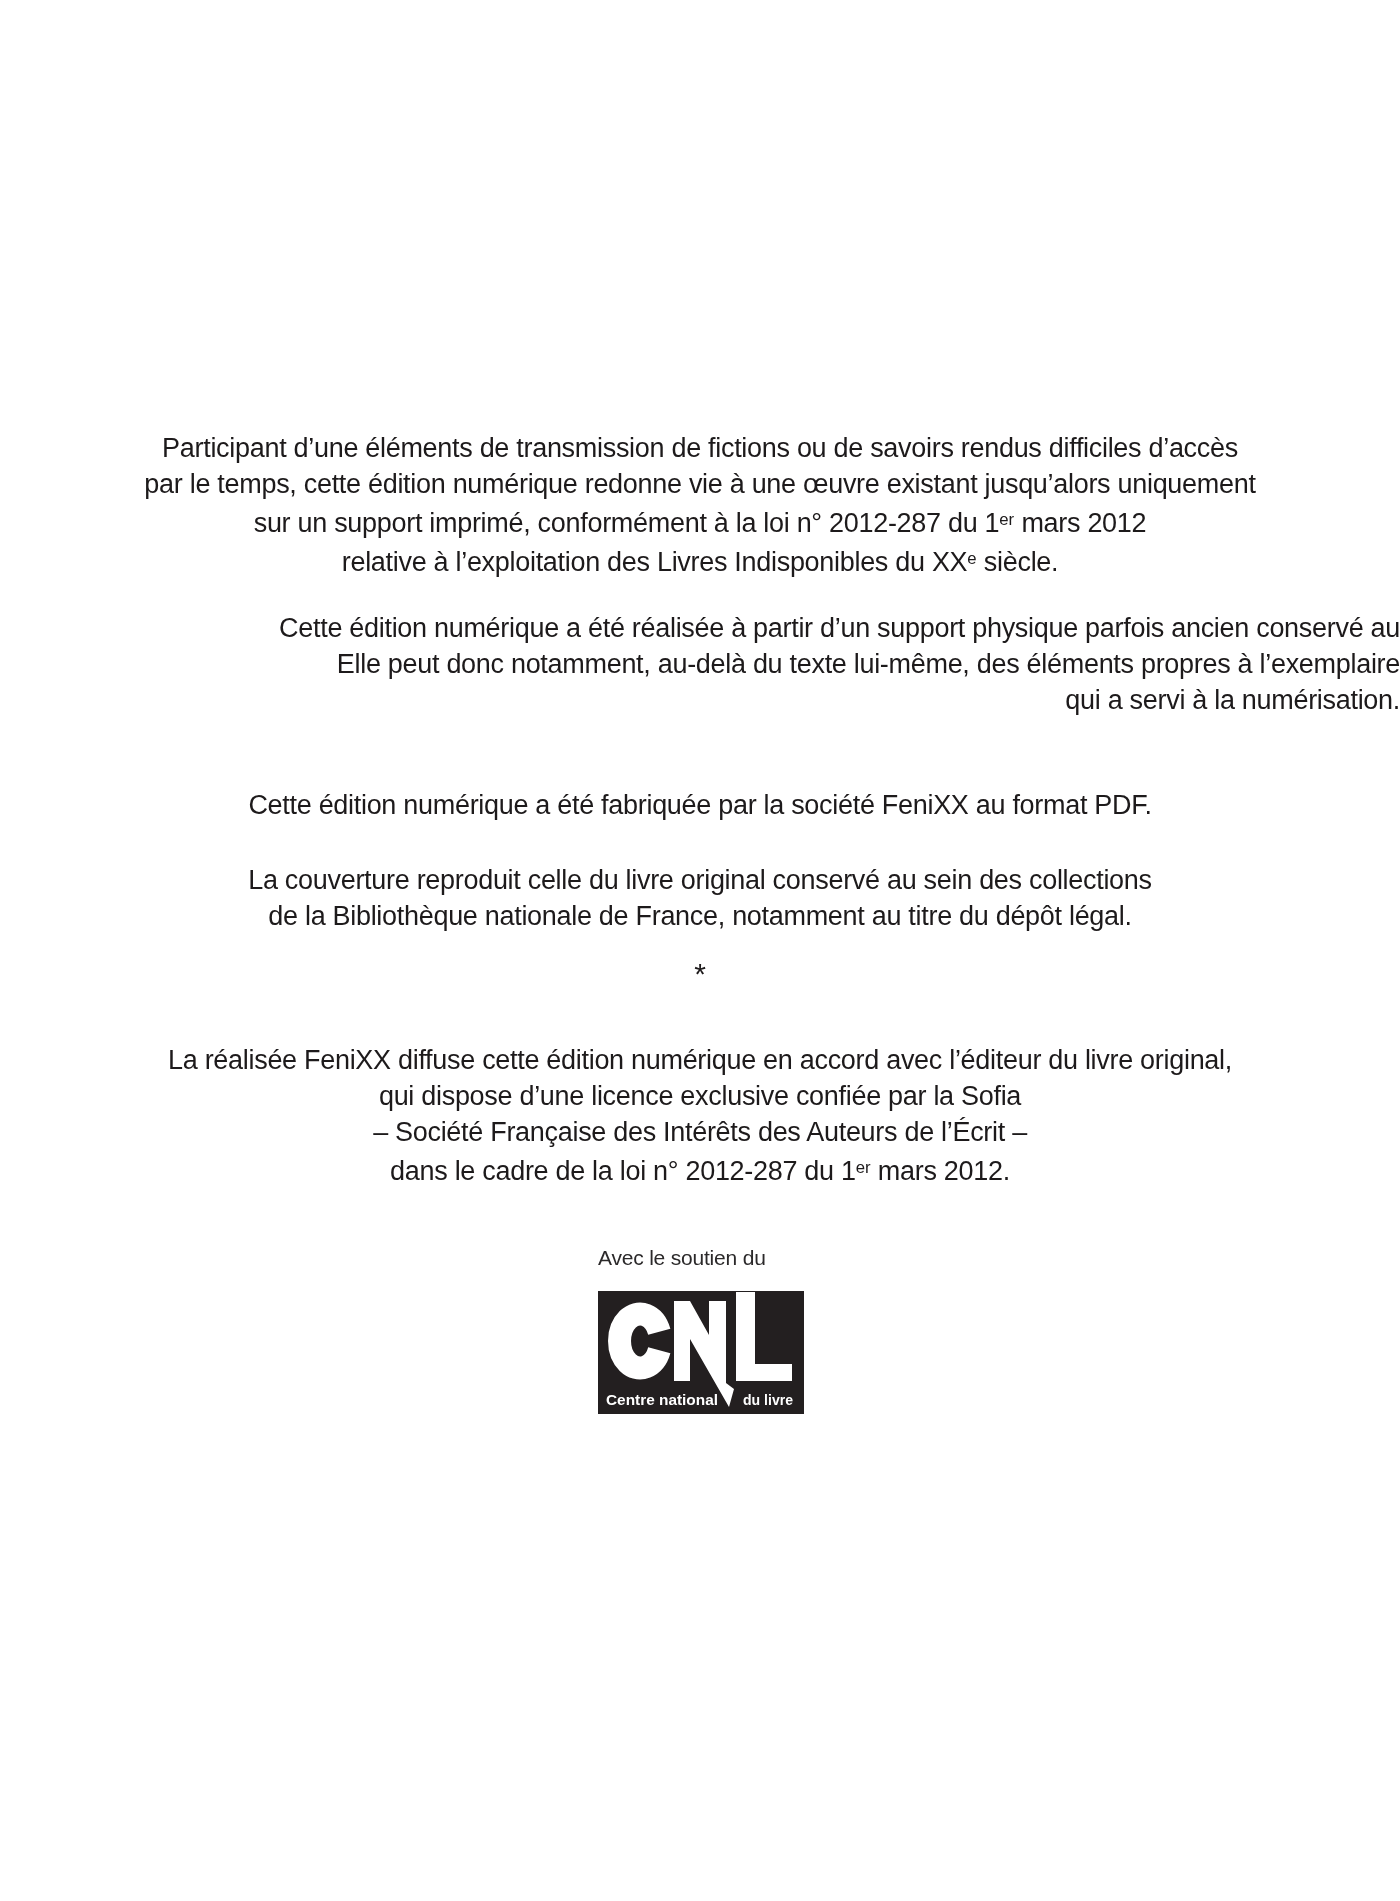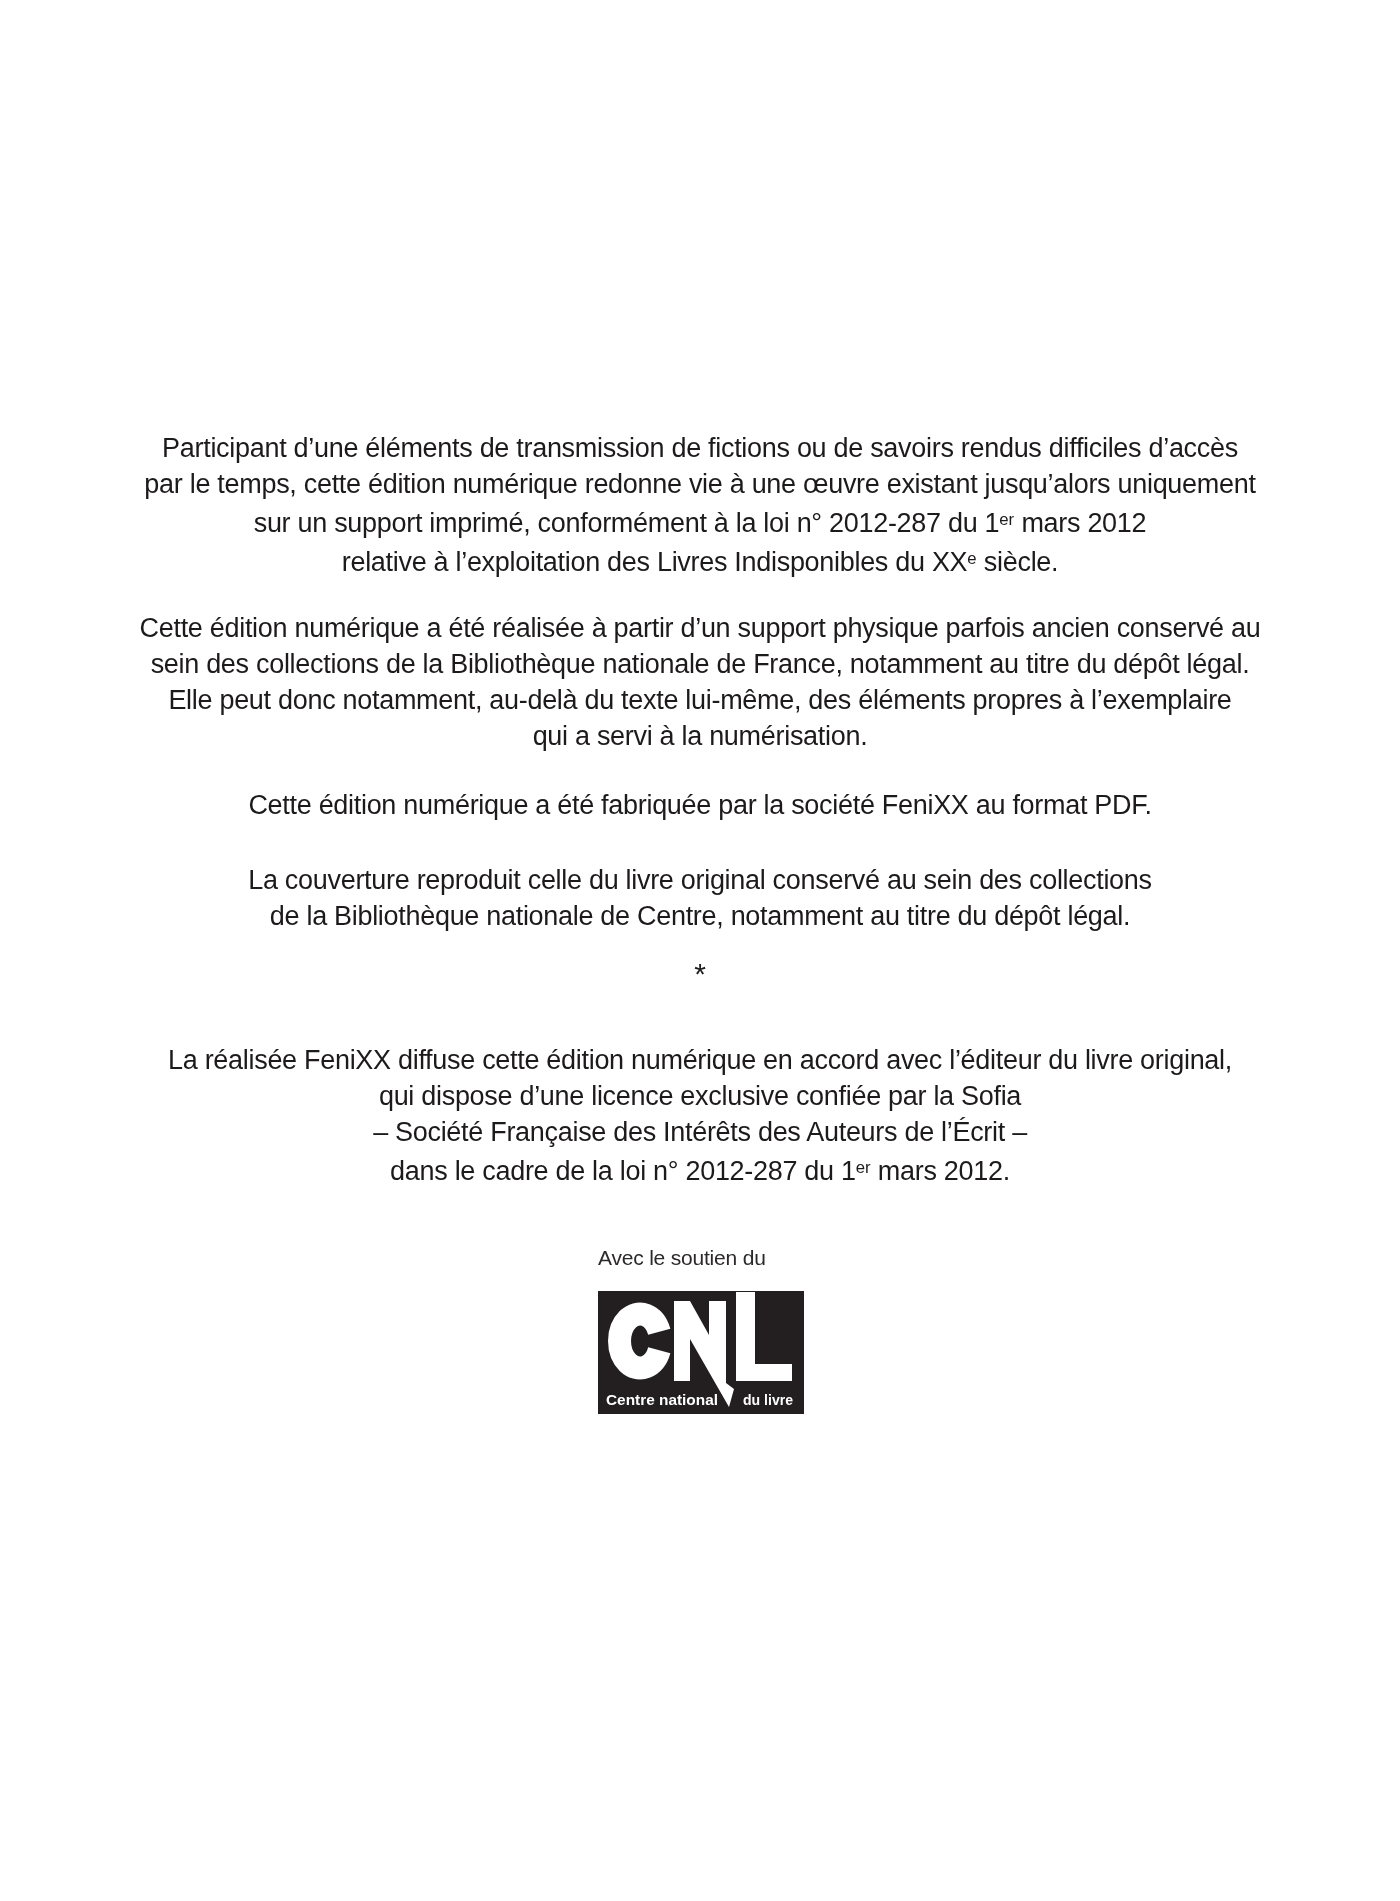--- a/index.html
+++ b/index.html
@@ -23,21 +23,21 @@
     line-height: 36px;
     letter-spacing: -0.3px;
   }
   .line { white-space: nowrap; }
   .sup {
     font-size: 0.62em;
     vertical-align: 0.42em;
     letter-spacing: 0;
   }
   #p1 { top: 430px; }
-  #p2 { top: 610px; }
+  #p2 { top: 610px; text-align: right; }
   #p3 { top: 787px; }
   #p4 { top: 862px; }
   #star {
     top: 956px;
     font-size: 30px;
     line-height: 36px;
   }
   #p5 { top: 1042px; }
   #support {
     top: 1246px;
@@ -70,32 +70,31 @@
 
   <section class="block para" id="p1">
     <div class="line"><span>Participant d’une éléments de transmission de fictions ou de savoirs rendus difficiles d’accès</span></div>
     <div class="line"><span>par le temps, cette édition numérique redonne vie à une œuvre existant jusqu’alors uniquement</span></div>
     <div class="line"><span>sur un support imprimé, conformément à la loi n° 2012-287 du 1</span><span class="sup">er</span><span> mars 2012</span></div>
     <div class="line"><span>relative à l’exploitation des Livres Indisponibles du XX</span><span class="sup">e</span><span> siècle.</span></div>
   </section>
 
   <section class="block para" id="p2">
     <div class="line"><span>Cette édition numérique a été réalisée à partir d’un support physique parfois ancien conservé au</span></div>
-    <div class="line"><span>sein des collections de la Bibliothèque nationale de France, notamment au titre du dépôt légal.</span></div>
     <div class="line"><span>Elle peut donc notamment, au-delà du texte lui-même, des éléments propres à l’exemplaire</span></div>
     <div class="line"><span>qui a servi à la numérisation.</span></div>
   </section>
 
   <section class="block para" id="p3">
     <div class="line"><span>Cette édition numérique a été fabriquée par la société FeniXX au format PDF.</span></div>
   </section>
 
   <section class="block para" id="p4">
     <div class="line"><span>La couverture reproduit celle du livre original conservé au sein des collections</span></div>
-    <div class="line"><span>de la Bibliothèque nationale de Centre, notamment au titre du dépôt légal.</span></div>
+    <div class="line"><span>de la Bibliothèque nationale de France, notamment au titre du dépôt légal.</span></div>
   </section>
 
   <div class="block" id="star">
     <span>*</span>
   </div>
 
   <section class="block para" id="p5">
     <div class="line"><span>La réalisée FeniXX diffuse cette édition numérique en accord avec l’éditeur du livre original,</span></div>
     <div class="line"><span>qui dispose d’une licence exclusive confiée par la Sofia</span></div>
     <div class="line"><span>– Société Française des Intérêts des Auteurs de l’Écrit –</span></div>

